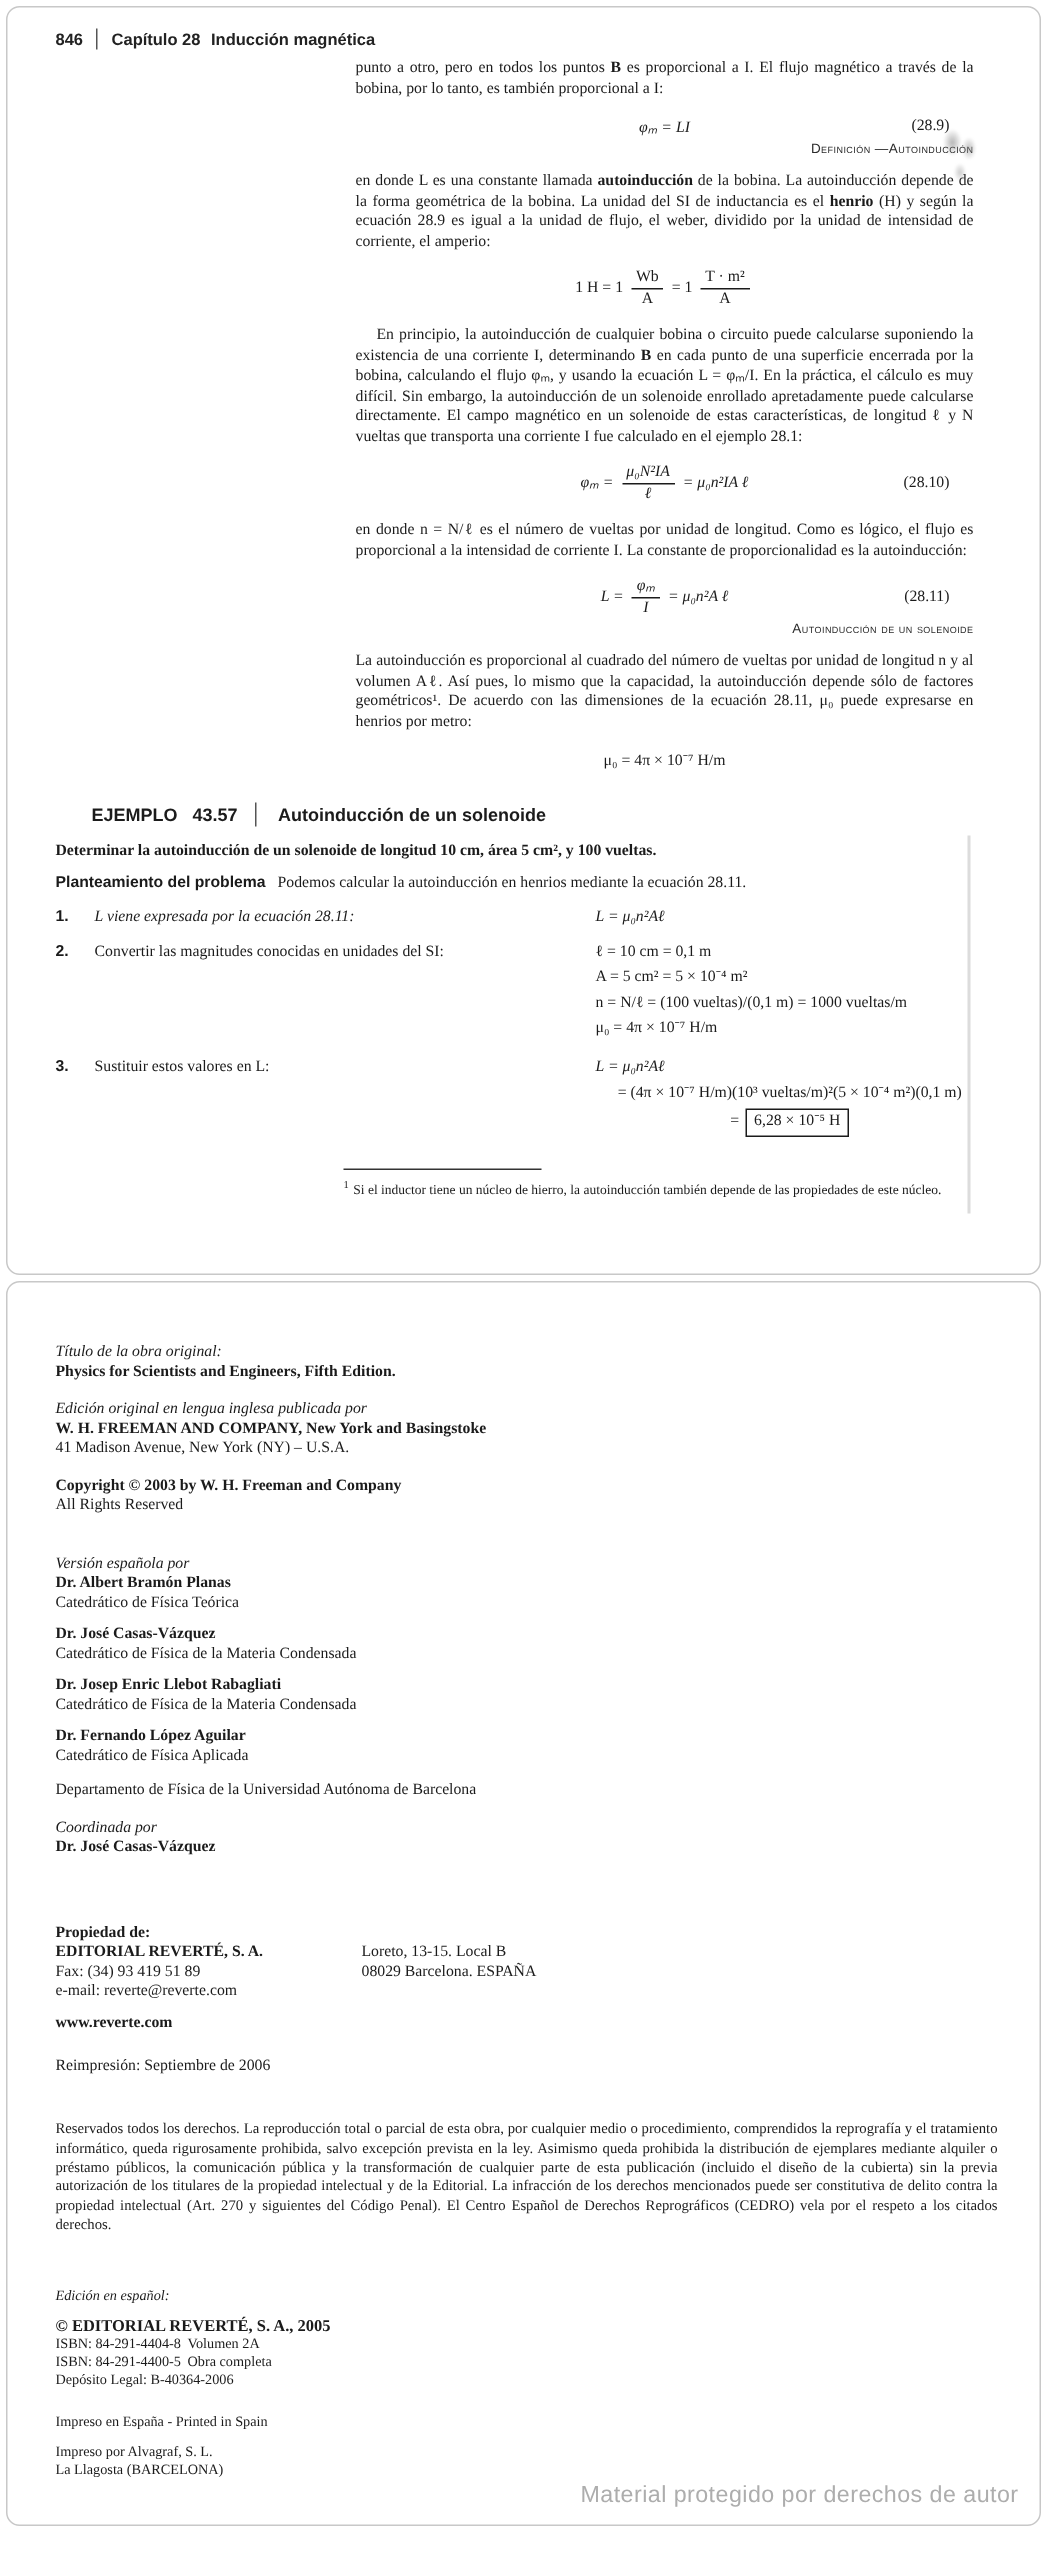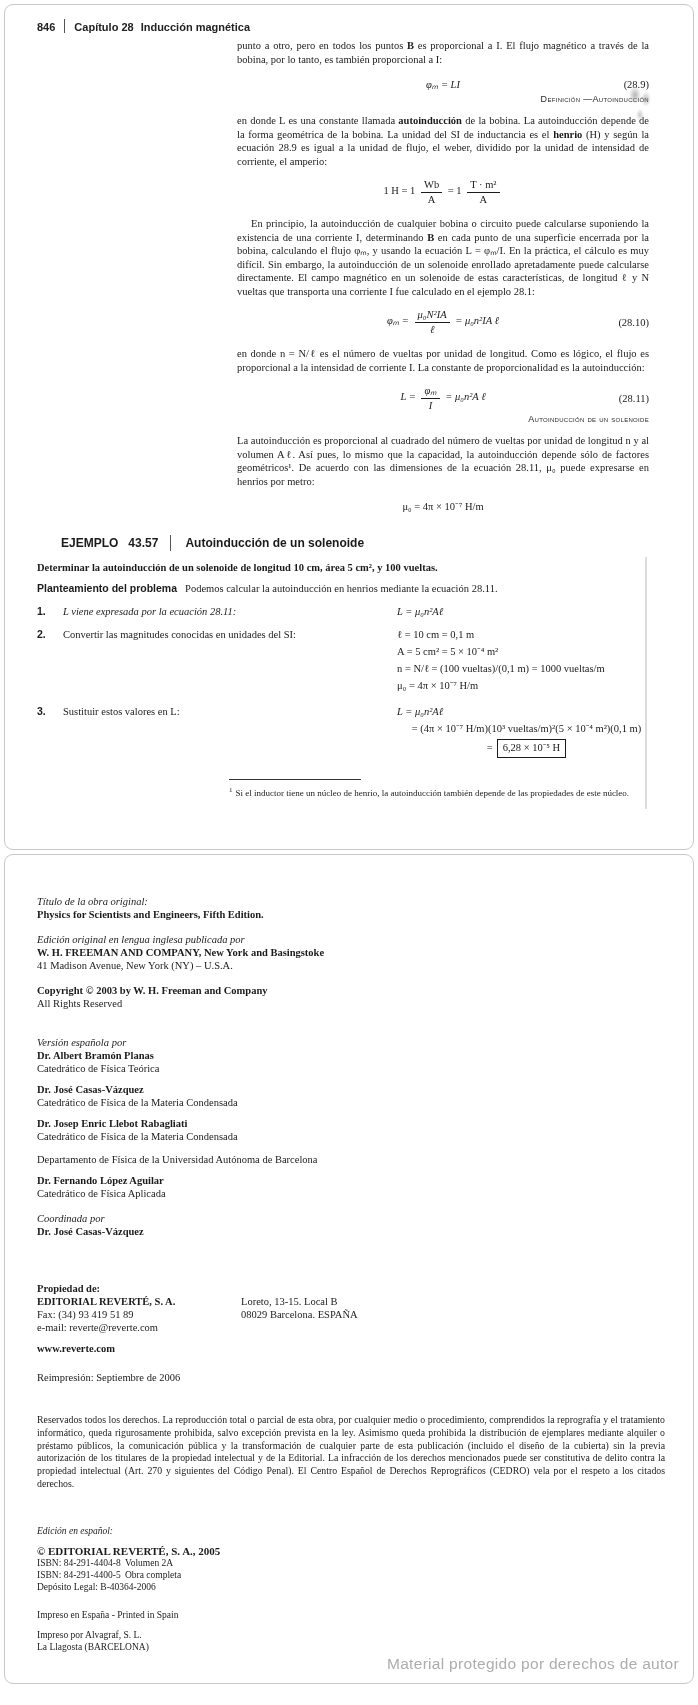--- a/index.html
+++ b/index.html
@@ -12,21 +12,21 @@
   .ph{display:flex;align-items:flex-end;font-family:"Liberation Sans",sans-serif;font-weight:bold;font-size:11px;color:#222;}
   .ph-num{margin-right:9px;}
   .ph-div{width:1px;height:14px;background:#555;margin-right:9px;}
   .ph-ch{margin-right:7px;}
   .content-col{margin-left:200px;}
   .body-text{font-size:10.5px;line-height:13.5px;text-align:justify;margin:0;}
   .mt6{margin-top:6px;} .mt10{margin-top:10px;} .mt12{margin-top:12px;}
   .indent{text-indent:14px;}
   .b{font-weight:bold;} .it{font-style:italic;}
   .eq-row{position:relative;text-align:center;font-size:10.5px;margin-top:11px;}
-  .eq-num{position:absolute;right:0;top:50%;transform:translateY(-50%);font-style:normal;}
+  .eq-num{position:absolute;right:16px;top:50%;transform:translateY(-50%);font-style:normal;}
   .it-eq{font-style:italic;}
   .sc-label{text-align:right;font-family:"Liberation Sans",sans-serif;font-variant:small-caps;font-size:9px;letter-spacing:.3px;color:#2a2a2a;margin-top:3px;}
   .frac{display:inline-block;vertical-align:middle;text-align:center;line-height:1.1;margin:0 3px;}
   .frac .fn{display:block;border-bottom:1px solid #1b1b1b;padding:0 3px 1px;}
   .frac .fd{display:block;padding-top:1px;}
   .ex{margin-top:22px;}
   .ex-title{display:flex;align-items:center;font-family:"Liberation Sans",sans-serif;font-weight:bold;font-size:12px;padding-left:24px;}
   .ex-kicker{margin-right:10px;} .ex-no{margin-right:12px;}
   .ex-div{width:1px;height:16px;background:#555;margin-right:14px;}
   .ex-problem{font-weight:bold;font-size:10.5px;margin-top:11px;}
@@ -152,21 +152,21 @@
         <span class="step-eqs">
           <span class="eq-line it-eq" style="display:block">L = μ₀n²Aℓ</span>
           <span class="eq-line eq-cont" style="display:block">= (4π × 10⁻⁷ H/m)(10³ vueltas/m)²(5 × 10⁻⁴ m²)(0,1 m)</span>
           <span class="eq-line eq-cont" style="display:block"><span>=</span><span class="result-box">6,28 × 10⁻⁵ H</span></span>
         </span>
       </div>
     </div>
   </div>
 
   <div class="fn-rule"></div>
-  <div class="footnote"><sup>1</sup><span>Si el inductor tiene un núcleo de henrio, la autoinducción también depende de las propiedades de este núcleo.</span></div>
+  <div class="footnote"><sup>1</sup><span>Si el inductor tiene un núcleo de hierro, la autoinducción también depende de las propiedades de este núcleo.</span></div>
 
   <div class="smudge"></div>
   <div class="streak"></div>
 </div>
 
 <div class="page page2">
   <div class="p2t">
     <div class="it">Título de la obra original:</div>
     <div class="b">Physics for Scientists and Engineers, Fifth Edition.</div>
   </div>
@@ -188,26 +188,26 @@
     <div>Catedrático de Física Teórica</div>
   </div>
   <div class="p2t g8">
     <div class="b">Dr. José Casas-Vázquez</div>
     <div>Catedrático de Física de la Materia Condensada</div>
   </div>
   <div class="p2t g8">
     <div class="b">Dr. Josep Enric Llebot Rabagliati</div>
     <div>Catedrático de Física de la Materia Condensada</div>
   </div>
-  <div class="p2t g10">Departamento de Física de la Universidad Autónoma de Barcelona</div>
-
   <div class="p2t g8">
     <div class="b">Dr. Fernando López Aguilar</div>
     <div>Catedrático de Física Aplicada</div>
   </div>
+
+  <div class="p2t g10">Departamento de Física de la Universidad Autónoma de Barcelona</div>
 
   <div class="p2t g12">
     <div class="it">Coordinada por</div>
     <div class="b">Dr. José Casas-Vázquez</div>
   </div>
 
   <div class="p2t g44 b">Propiedad de:</div>
   <div class="contact">
     <div class="b">EDITORIAL REVERTÉ, S. A.</div>
     <div>Loreto, 13-15. Local B</div>

